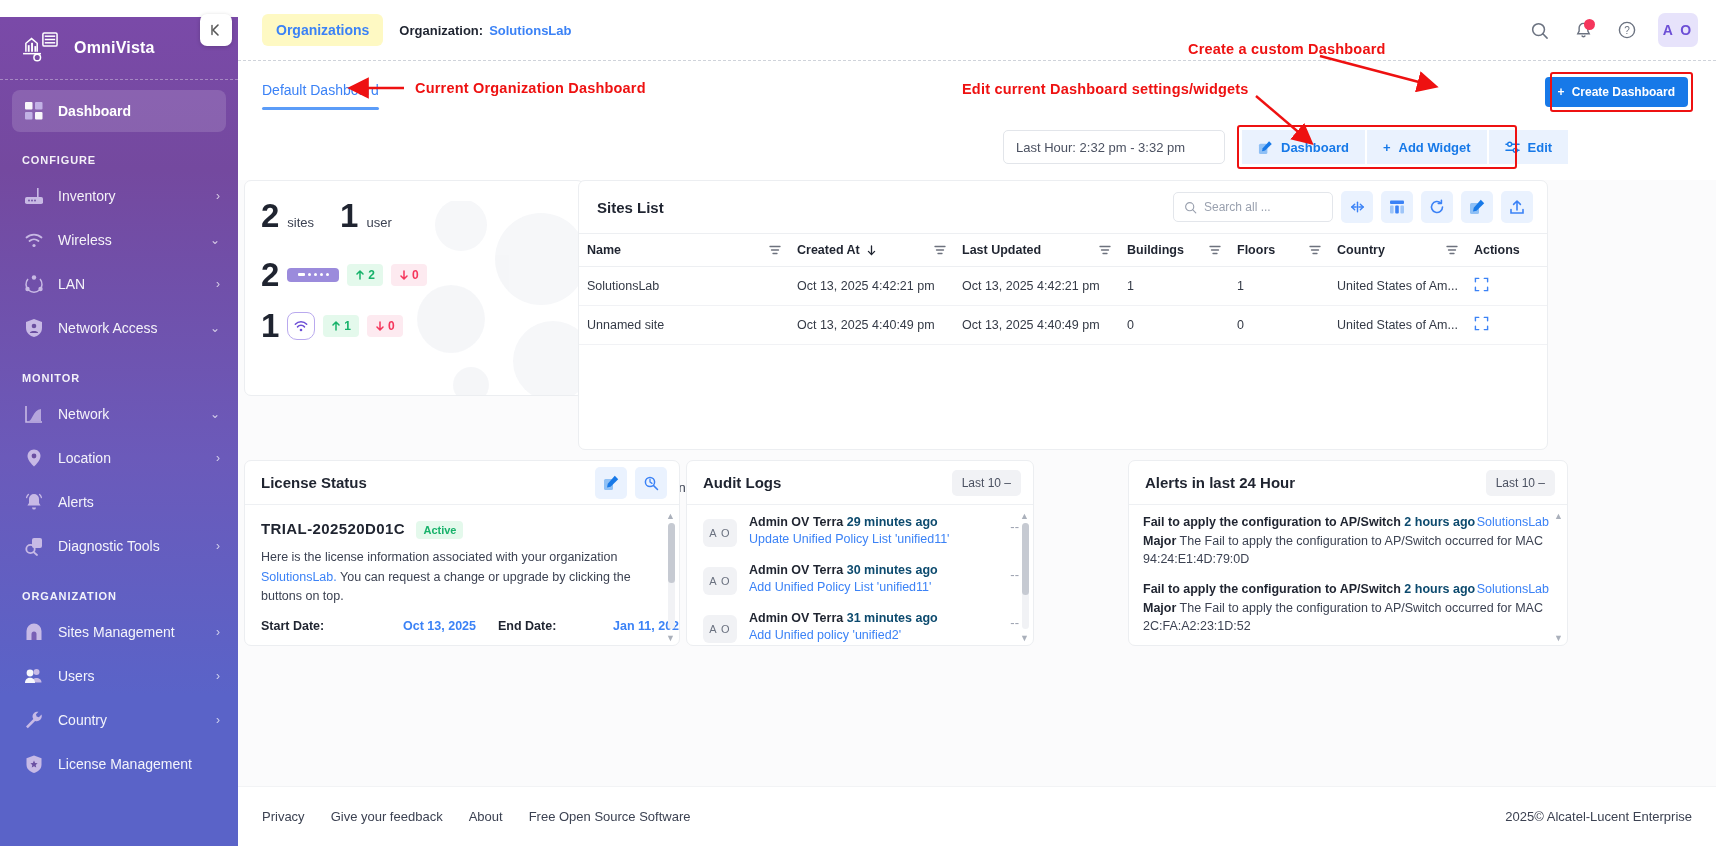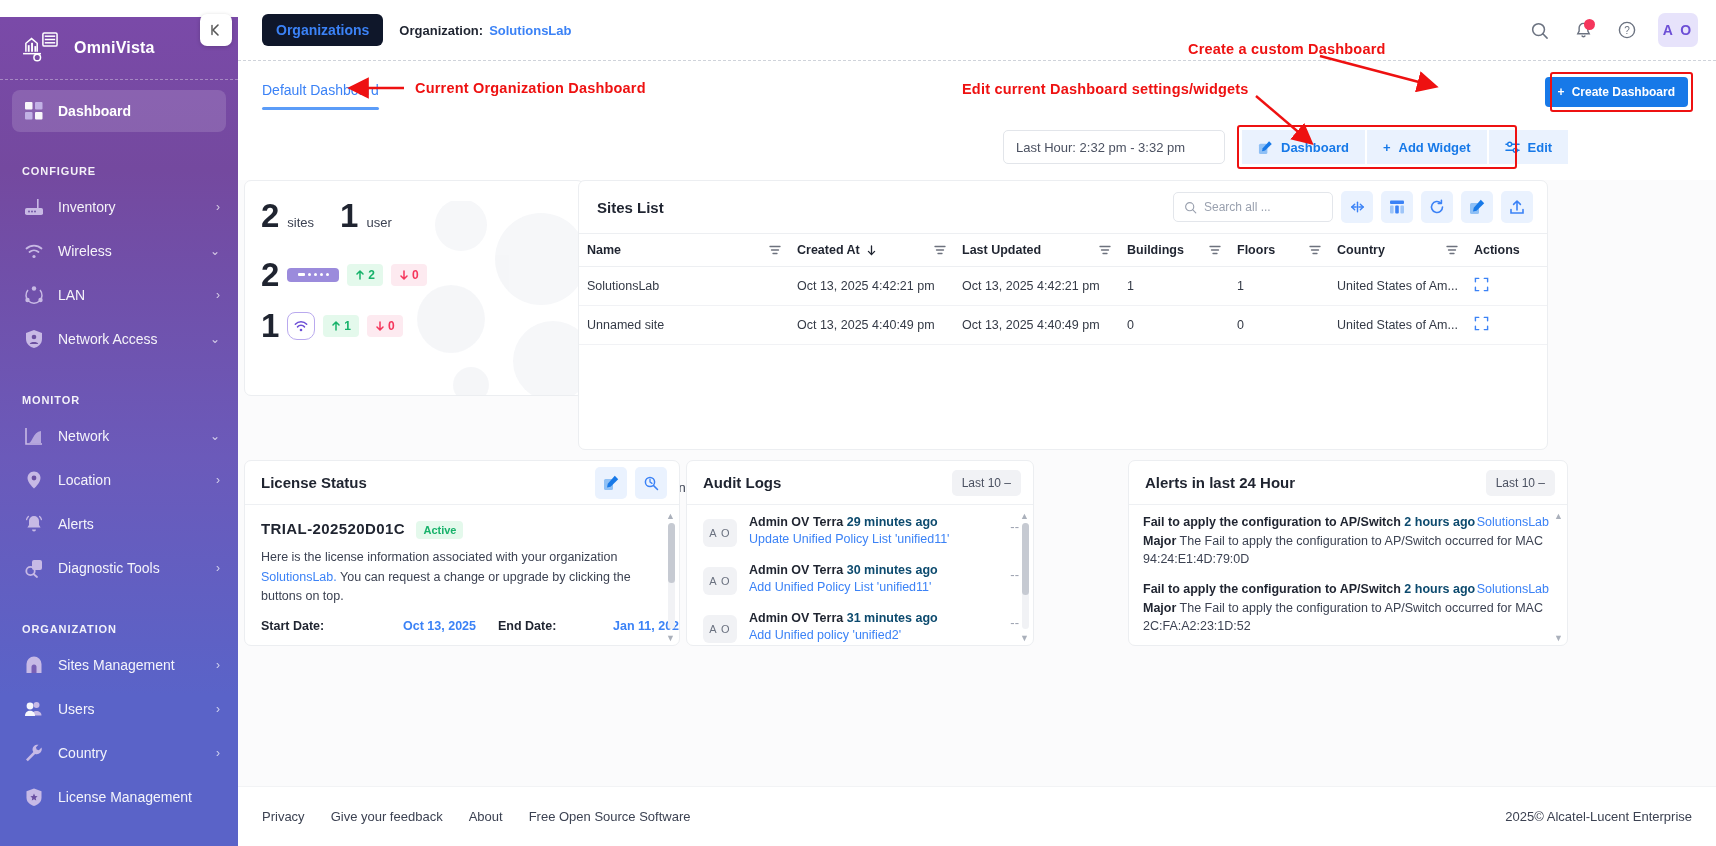--- a/index.html
+++ b/index.html
@@ -25,42 +25,42 @@
 
   .nav-active {
     margin: 6px 12px 0 12px; height: 42px; border-radius: 8px;
     background: rgba(255,255,255,.14);
     display: flex; align-items: center; padding-left: 12px; gap: 14px;
   }
   .nav-active .lbl { font-size: 14px; font-weight: bold; color: #fff; }
 
   .nav-section {
     font-size: 11px; font-weight: bold; letter-spacing: .9px;
-    color: rgba(255,255,255,.92); padding: 22px 0 8px 22px; margin-top: 11px;
+    color: rgba(255,255,255,.92); padding: 22px 0 8px 22px;
   }
   .nav-item {
     height: 44px; display: flex; align-items: center; gap: 14px;
     padding: 0 18px 0 24px; color: rgba(255,255,255,.93); font-size: 14px;
   }
   .nav-item .lbl { flex: 1 1 auto; }
   .nav-item .chev { opacity: .75; font-size: 12px; }
   .ico { width: 20px; height: 20px; flex: none; display:block; opacity:.95; }
 
   
   .topbar {
     position: absolute; left: 238px; top: 0; right: 0; height: 60px;
     background: #fff; display: flex; align-items: center; padding: 0 18px 0 0;
   }
   .collapse-btn {
     position: absolute; left: 200px; top: 14px; width: 32px; height: 32px;
     background:#fff; border-radius: 7px; box-shadow: 0 1px 4px rgba(0,0,0,.18);
     display:flex; align-items:center; justify-content:center; color:#555; font-size:15px; z-index:5;
   }
   .org-pill {
-    margin-left: 24px; background: #0f172a; color: #3b82f6; font-weight: bold;
+    margin-left: 24px; background: #fef9c3; color: #3b82f6; font-weight: bold;
     font-size: 14px; padding: 8px 14px; border-radius: 6px;
   }
   .org-label { margin-left: 16px; font-size: 13px; font-weight: bold; color:#1f2430; }
   .org-value { margin-left: 6px; font-size: 13px; font-weight: bold; color:#3b82f6; }
   .topbar-spacer { flex: 1 1 auto; }
   .top-ico { width: 34px; height: 34px; margin-left: 10px; display:flex; align-items:center; justify-content:center; color:#6b7280; position: relative;}
   .badge-dot { position:absolute; width:11px; height:11px; border-radius:50%; background:#f5365c; right:5px; top:6px; }
   .avatar {
     margin-left: 14px; width: 40px; height: 34px; border-radius: 7px; background:#e7e3fb;
     color:#6d4fd6; font-weight:bold; font-size:14px; display:flex; align-items:center; justify-content:center;

